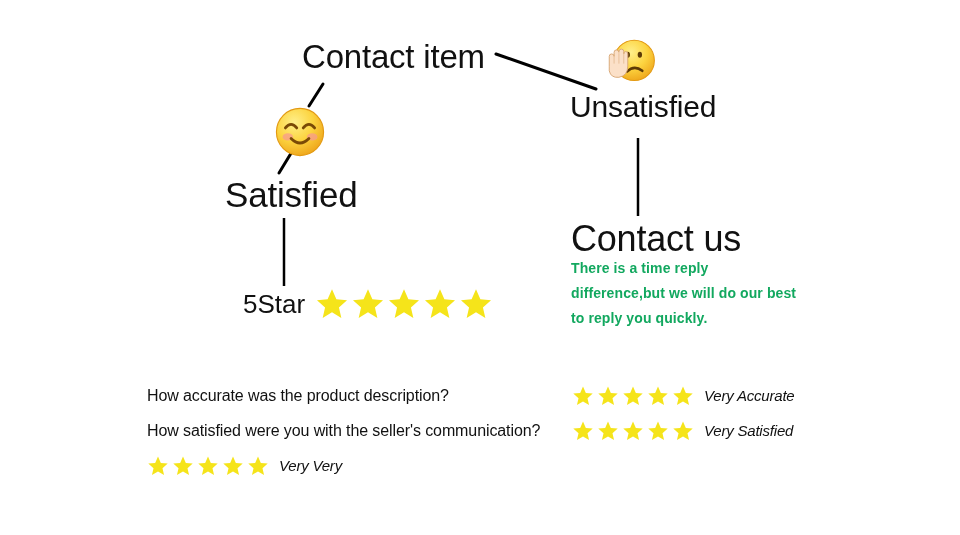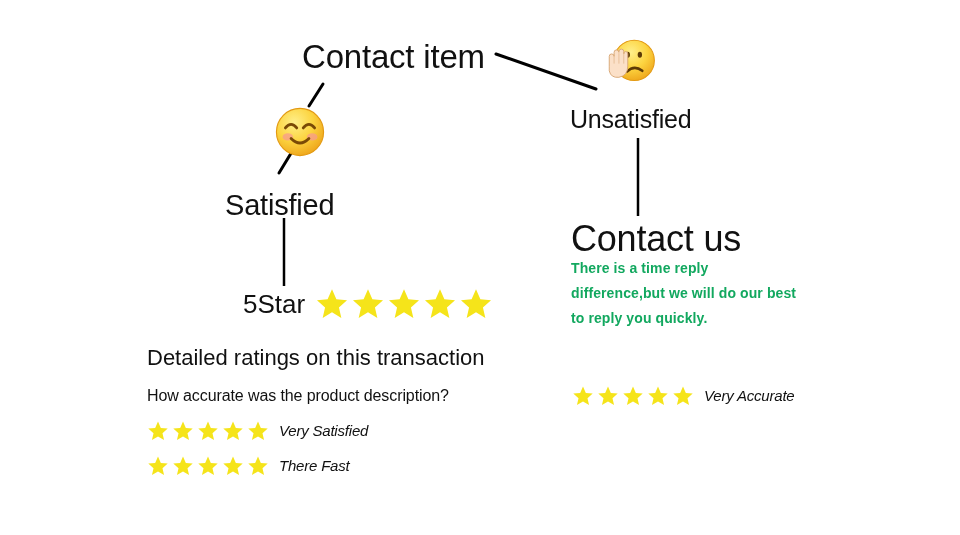--- a/index.html
+++ b/index.html
@@ -38,27 +38,27 @@
     color: #111111;
     white-space: nowrap;
     letter-spacing: -0.2px;
   }
   #receive-item-label {
     left: 302px; top: 38px;
     font-size: 33px;
     line-height: 38px;
   }
   #unsatisfied-label {
-    left: 570px; top: 101px;
-    font-size: 25px;
+    left: 570px; top: 89px;
+    font-size: 30px;
     line-height: 36px;
   }
   #satisfied-label {
-    left: 225px; top: 188px;
-    font-size: 29px;
+    left: 225px; top: 177px;
+    font-size: 35px;
     line-height: 35px;
     text-align: center;
   }
   #contact-us-heading {
     left: 571px; top: 222px;
     font-size: 36px;
     line-height: 34px;
   }
 
   
@@ -232,21 +232,20 @@
       </g>
     </svg>
   </div>
 
   <div class="abs node-label" id="unsatisfied-label">Unsatisfied</div>
 
   <div class="abs node-label" id="contact-us-heading">Contact us</div>
 
   <div class="abs" id="contact-message">There is a time reply difference,but we will do our best to reply you quickly.</div>
 
-  <div class="abs" id="ratings-heading">Detailed ratings on this transaction</div>
 
   <div class="abs" id="ratings-table">
 
     <div class="rating-row">
       <span class="rating-question">How accurate was the product description?</span>
       <span class="rating-stars">
         <span class="star">
             <svg width="22" height="22" viewBox="0 0 24 24">
               <polygon points="12,1.6 15.1,8.7 22.6,9.4 16.9,14.4 18.6,21.9 12,17.9 5.4,21.9 7.1,14.4 1.4,9.4 8.9,8.7" fill="#f5e41a"></polygon>
             </svg>
@@ -269,20 +268,21 @@
         <span class="star">
             <svg width="22" height="22" viewBox="0 0 24 24">
               <polygon points="12,1.6 15.1,8.7 22.6,9.4 16.9,14.4 18.6,21.9 12,17.9 5.4,21.9 7.1,14.4 1.4,9.4 8.9,8.7" fill="#f5e41a"></polygon>
             </svg>
           </span>
       </span>
       <span class="rating-verdict">Very Accurate</span>
     </div>
 
     <div class="rating-row">
+      <span class="rating-question">How satisfied were you with the seller's communication?</span>
       <span class="rating-stars">
         <span class="star">
             <svg width="22" height="22" viewBox="0 0 24 24">
               <polygon points="12,1.6 15.1,8.7 22.6,9.4 16.9,14.4 18.6,21.9 12,17.9 5.4,21.9 7.1,14.4 1.4,9.4 8.9,8.7" fill="#f5e41a"></polygon>
             </svg>
           </span>
         <span class="star">
             <svg width="22" height="22" viewBox="0 0 24 24">
               <polygon points="12,1.6 15.1,8.7 22.6,9.4 16.9,14.4 18.6,21.9 12,17.9 5.4,21.9 7.1,14.4 1.4,9.4 8.9,8.7" fill="#f5e41a"></polygon>
             </svg>
@@ -327,18 +327,18 @@
             <svg width="22" height="22" viewBox="0 0 24 24">
               <polygon points="12,1.6 15.1,8.7 22.6,9.4 16.9,14.4 18.6,21.9 12,17.9 5.4,21.9 7.1,14.4 1.4,9.4 8.9,8.7" fill="#f5e41a"></polygon>
             </svg>
           </span>
         <span class="star">
             <svg width="22" height="22" viewBox="0 0 24 24">
               <polygon points="12,1.6 15.1,8.7 22.6,9.4 16.9,14.4 18.6,21.9 12,17.9 5.4,21.9 7.1,14.4 1.4,9.4 8.9,8.7" fill="#f5e41a"></polygon>
             </svg>
           </span>
       </span>
-      <span class="rating-verdict">There Fast</span>
+      <span class="rating-verdict">Very Very</span>
     </div>
 
   </div>
 
 </div>
 
 </body></html>

